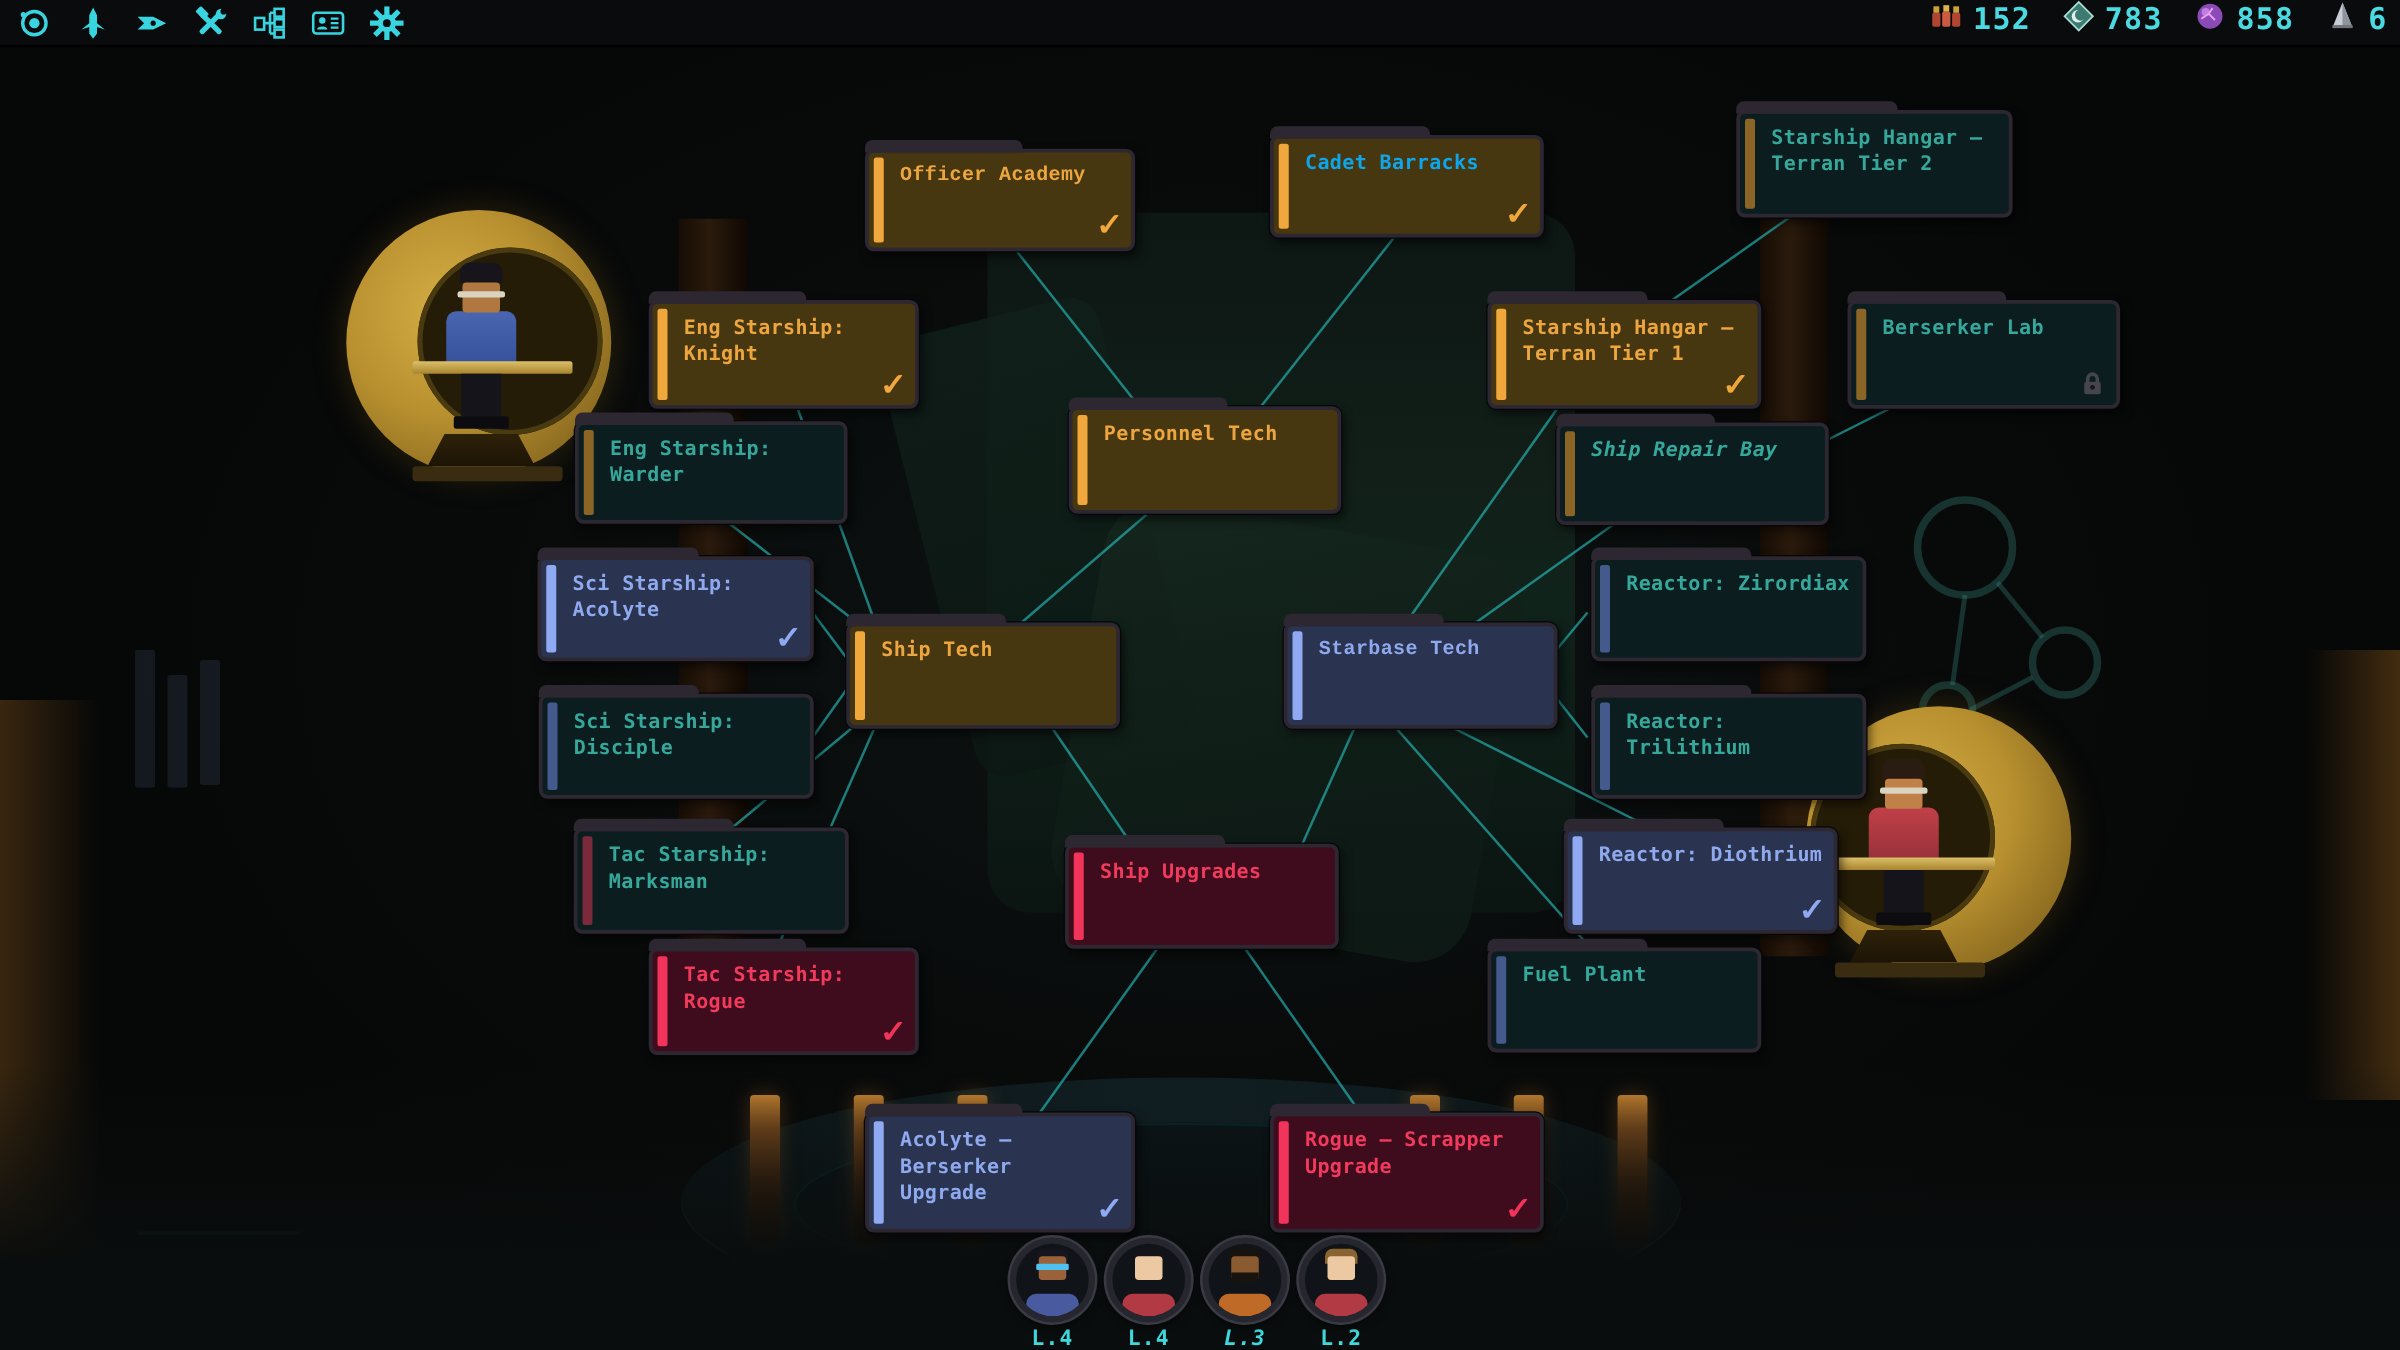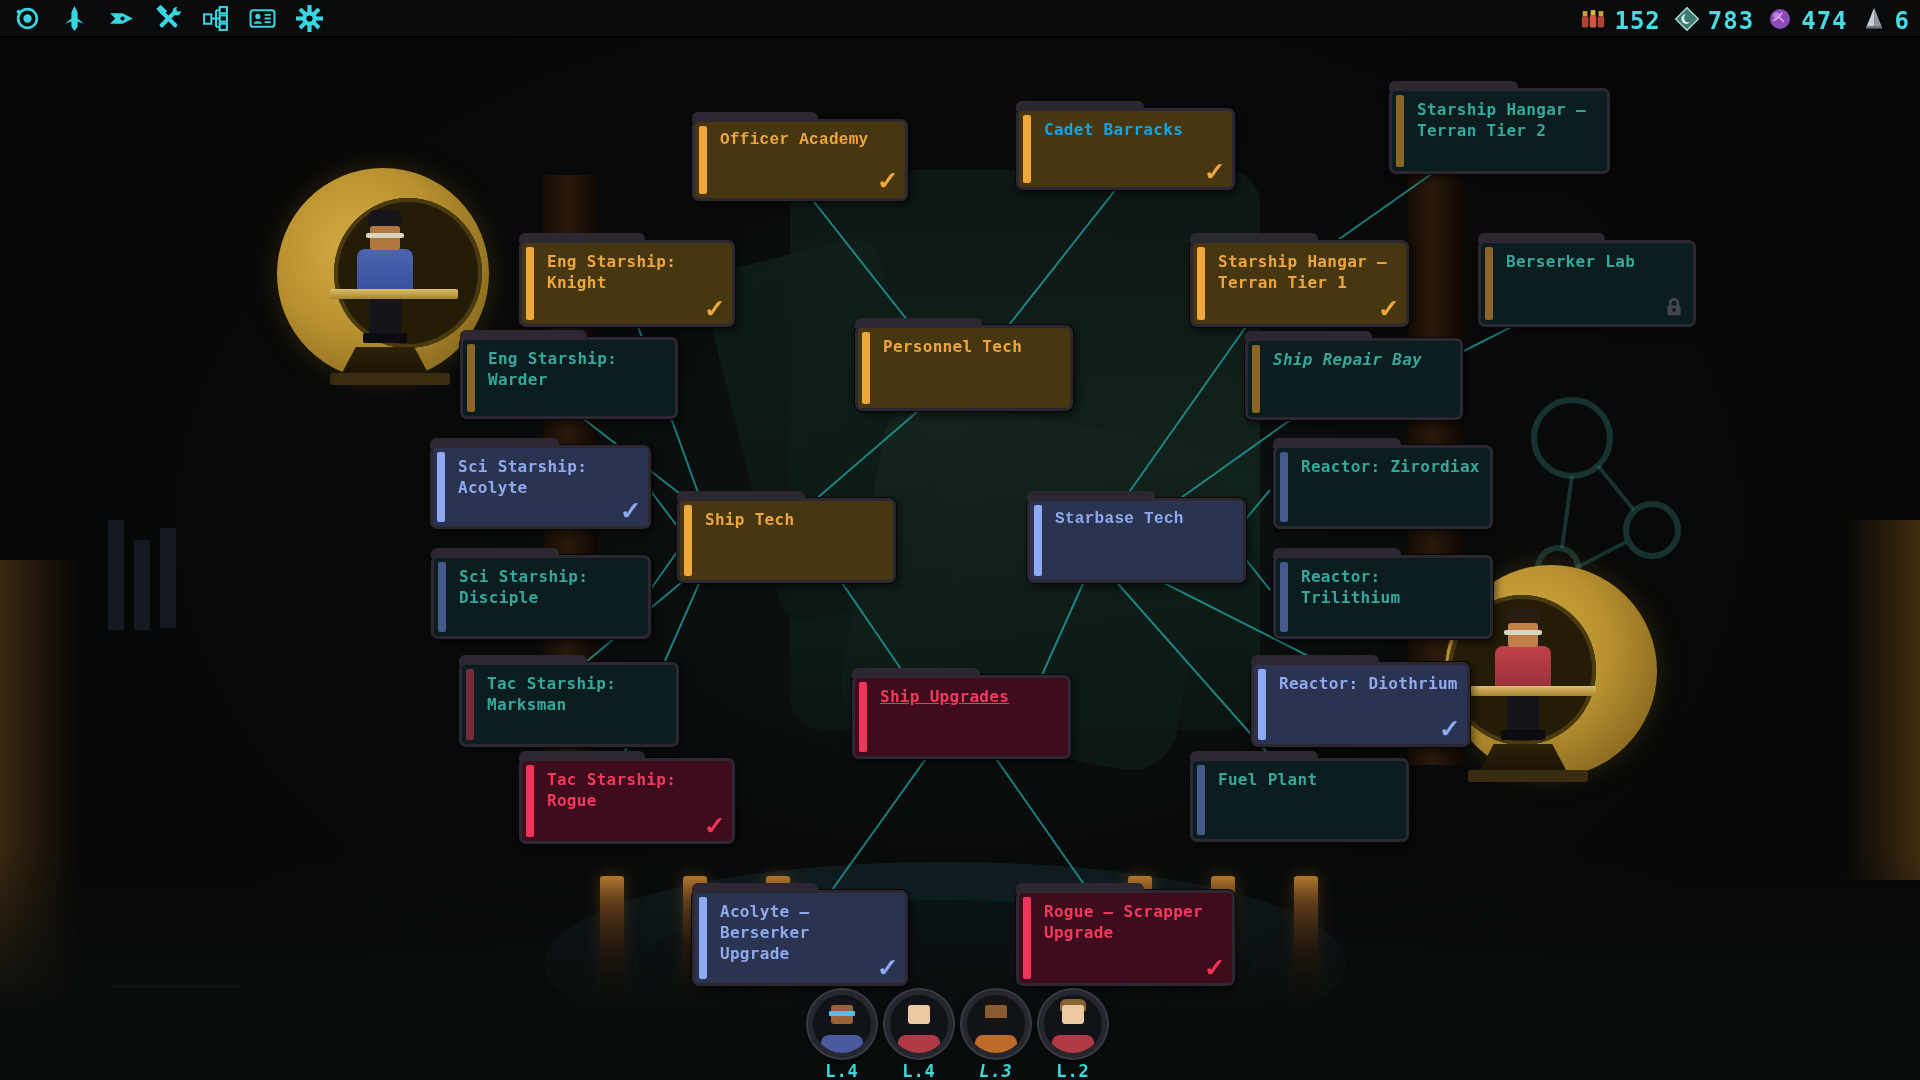--- a/index.html
+++ b/index.html
@@ -28,21 +28,21 @@
   #rglow{left:1845px;top:520px;width:75px;height:360px;background:linear-gradient(270deg,rgba(190,120,35,.33),transparent);}
   #floorshade{left:0;top:850px;width:1920px;height:230px;background:linear-gradient(180deg,rgba(0,0,0,0),#0a0d0d 70%);}
   .scanline{height:3px;background:rgba(45,200,200,.17);border-radius:2px;}
   .wallpanel{width:16px;background:rgba(95,125,160,.16);border-radius:2px;}
   
   #topbar{position:absolute;left:0;top:0;width:1920px;height:36px;background:#0a0b0c;
           border-bottom:2px solid #000;z-index:50;display:flex;align-items:center;}
   #topbar-left{display:flex;align-items:center;gap:17px;padding-left:12px;}
   .tb-icon{width:30px;height:30px;display:inline-flex;align-items:center;justify-content:center;cursor:pointer;}
   .tb-icon svg{width:27px;height:27px;}
-  #topbar-right{position:absolute;right:10px;top:0;height:36px;display:flex;align-items:flex-end;gap:12px;}
+  #topbar-right{position:absolute;right:10px;top:0;height:36px;display:flex;align-items:flex-start;gap:24px;}
   .res{display:flex;align-items:center;gap:7px;}
   .res svg{width:28px;height:26px;}
   .res-val{font-size:24px;font-weight:700;letter-spacing:1px;}
   
   #links-svg{position:absolute;left:0;top:0;z-index:5;}
   #nodes{position:absolute;left:0;top:0;z-index:10;}
   .node{position:absolute;border:3px solid #2d2731;border-radius:7px;cursor:pointer;
         box-shadow:0 0 0 1px #07070a,3px 4px 8px rgba(0,0,0,.55);}
   .node::before{content:"";position:absolute;top:-10px;left:-3px;width:60%;height:10px;
         background:#2d2731;border-radius:6px 6px 0 0;}
@@ -254,21 +254,21 @@
         <i class="accent" style="background: rgb(68, 89, 140);"></i>
         <span class="nlabel" style="color: rgb(54, 168, 155);">Reactor: Trilithium</span>
       </div>
       <div class="node" style="left: 459px; top: 662px; width: 214px; height: 79px; background: rgb(11, 29, 31);">
         <i class="accent" style="background: rgb(122, 42, 58);"></i>
         <span class="nlabel" style="color: rgb(54, 168, 155);">Tac Starship:
 Marksman</span>
       </div>
       <div class="node" style="left: 852px; top: 675px; width: 213px; height: 78px; background: rgb(62, 12, 29);">
         <i class="accent" style="background: rgb(242, 52, 90);"></i>
-        <span class="nlabel" style="color: rgb(242, 58, 92); text-decoration: underline;">Ship Upgrades</span>
+        <span class="nlabel" style="color: rgb(242, 58, 92);">Ship Upgrades</span>
       </div>
       <div class="node" style="left: 1251px; top: 662px; width: 213px; height: 79px; background: rgb(42, 52, 80);">
         <i class="accent" style="background: rgb(143, 169, 242);"></i>
         <span class="nlabel" style="color: rgb(143, 169, 239);">Reactor: Diothrium</span>
         <b class="check" style="color: rgb(143, 169, 242);">✓</b>
       </div>
       <div class="node" style="left: 519px; top: 758px; width: 210px; height: 80px; background: rgb(62, 12, 29);">
         <i class="accent" style="background: rgb(242, 52, 90);"></i>
         <span class="nlabel" style="color: rgb(242, 58, 92);">Tac Starship:
 Rogue</span>
@@ -379,21 +379,21 @@
               <circle cx="14.6" cy="12" r="4.6" fill="#3c7a72"></circle>
             </svg></span>
           <span class="res-val" style="color: rgb(74, 219, 226);">783</span>
         </span>
         <span class="res">
           <span><svg viewBox="0 0 26 26">
               <circle cx="13" cy="13" r="10" fill="#8a4ab8"></circle>
               <circle cx="9.5" cy="9.5" r="3.2" fill="#c788e8" opacity=".85"></circle>
               <path d="M6 15 L12 11 L17 16 M12 11 L15 6.5" stroke="#e8a0f0" stroke-width="1.6" fill="none"></path>
             </svg></span>
-          <span class="res-val" style="color: rgb(74, 219, 226);">474</span>
+          <span class="res-val" style="color: rgb(74, 219, 226);">858</span>
         </span>
         <span class="res">
           <span><svg viewBox="0 0 26 26">
               <path d="M13 2 L21 22 L5 22 Z" fill="#c8ccd4"></path>
               <path d="M13 2 L21 22 L13 22 Z" fill="#8e939c"></path>
               <rect x="5" y="20" width="16" height="2.5" fill="#70757e"></rect>
             </svg></span>
           <span class="res-val" style="color: rgb(74, 219, 226);">6</span>
         </span>
       </div>

